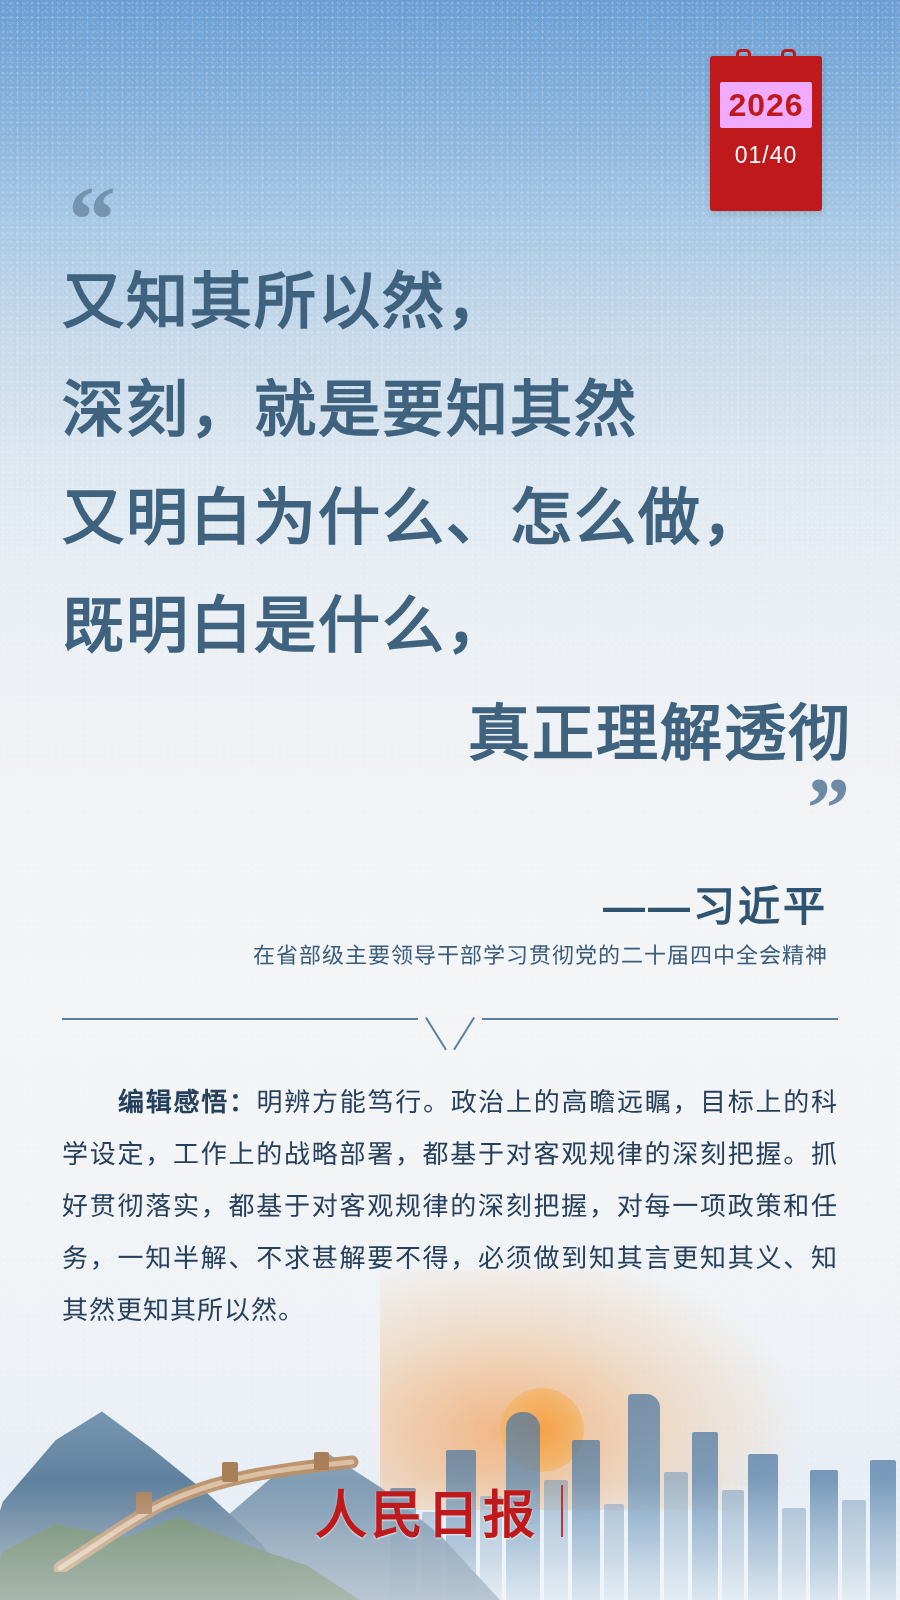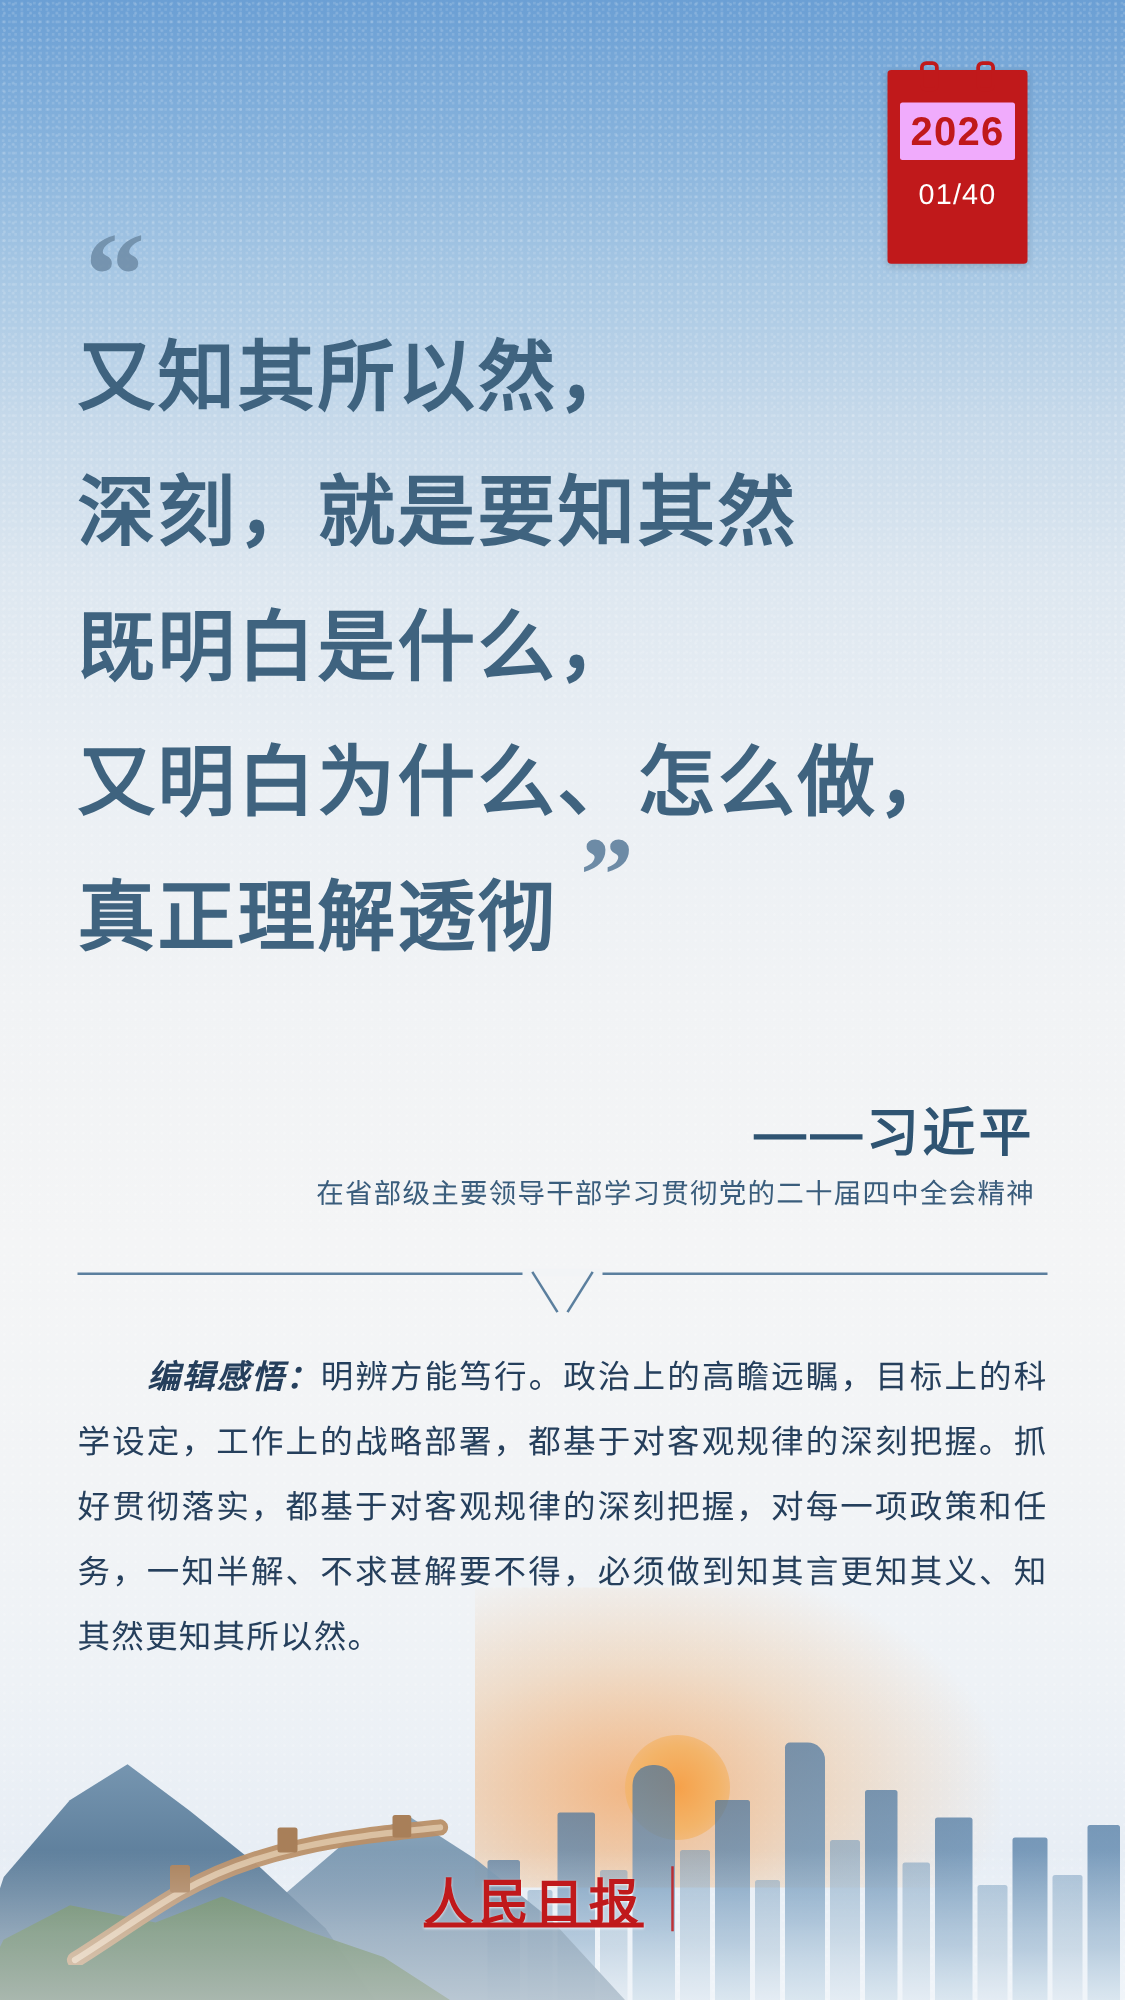--- a/index.html
+++ b/index.html
@@ -120,21 +120,22 @@
     color: #3f637f;
     font-family: "DejaVu Serif", "Liberation Serif", serif;
     font-weight: 700;
     font-size: 62px;
     line-height: 108px;
     letter-spacing: 2px;
     white-space: nowrap;
   }
   .qline-last {
     display: flex;
-    align-items: flex-start;
+    align-items: flex-end;
+    flex-direction: column;
   }
   .quote-close {
     color: #6d8ba6;
     font-family: "Liberation Serif", serif;
     font-size: 86px;
     font-weight: 700;
     line-height: 60px;
     margin-left: 18px;
     position: relative;
     top: -10px;
@@ -216,21 +217,20 @@
     color: #253f5c;
     font-family: "DejaVu Serif", "Liberation Serif", serif;
     font-size: 26px;
     line-height: 52px;
     letter-spacing: 1px;
     text-align: justify;
     text-indent: 56px;
   }
   .commentary b {
     font-weight: 700;
-    font-style: italic;
   }
 
   
   .bottom-art {
     position: absolute;
     left: 0; right: 0; bottom: 0;
     height: 330px;
     overflow: hidden;
   }
   .sky-glow {
@@ -328,24 +328,23 @@
     bottom: 52px;
     display: flex;
     align-items: center;
     justify-content: center;
     gap: 0px;
   }
   .logo-rmrb {
     color: #c0191b;
     font-family: "DejaVu Serif", "Liberation Serif", serif;
     font-weight: 700;
-    font-size: 40px;
+    font-size: 52px;
     letter-spacing: 4px;
     text-shadow: 0 1px 2px rgba(255,255,255,0.8);
-    text-decoration: underline;
   }
   .logo-sep {
     width: 2px;
     height: 52px;
     background: #c0191b;
     margin: 0 22px;
     opacity: 0.85;
   }
   .logo-xinwen {
     color: #c0191b;
@@ -370,22 +369,22 @@
     <div class="cal-ring right"></div>
     <div class="cal-year">2026</div>
     <div class="cal-date">01/40</div>
   </div>
 
   <div class="quote-open">“</div>
 
   <div class="quote-lines">
     <div class="qline">又知其所以然，</div>
     <div class="qline">深刻，就是要知其然</div>
+    <div class="qline">又明白为什么、怎么做，</div>
     <div class="qline">既明白是什么，</div>
-    <div class="qline">又明白为什么、怎么做，</div>
     <div class="qline qline-last">
       <span>真正理解透彻</span>
       <span class="quote-close">”</span>
     </div>
   </div>
 
   <div class="author">——习近平</div>
   <div class="source">
     <div>在省部级主要领导干部学习贯彻党的二十届四中全会精神</div>
   </div>

